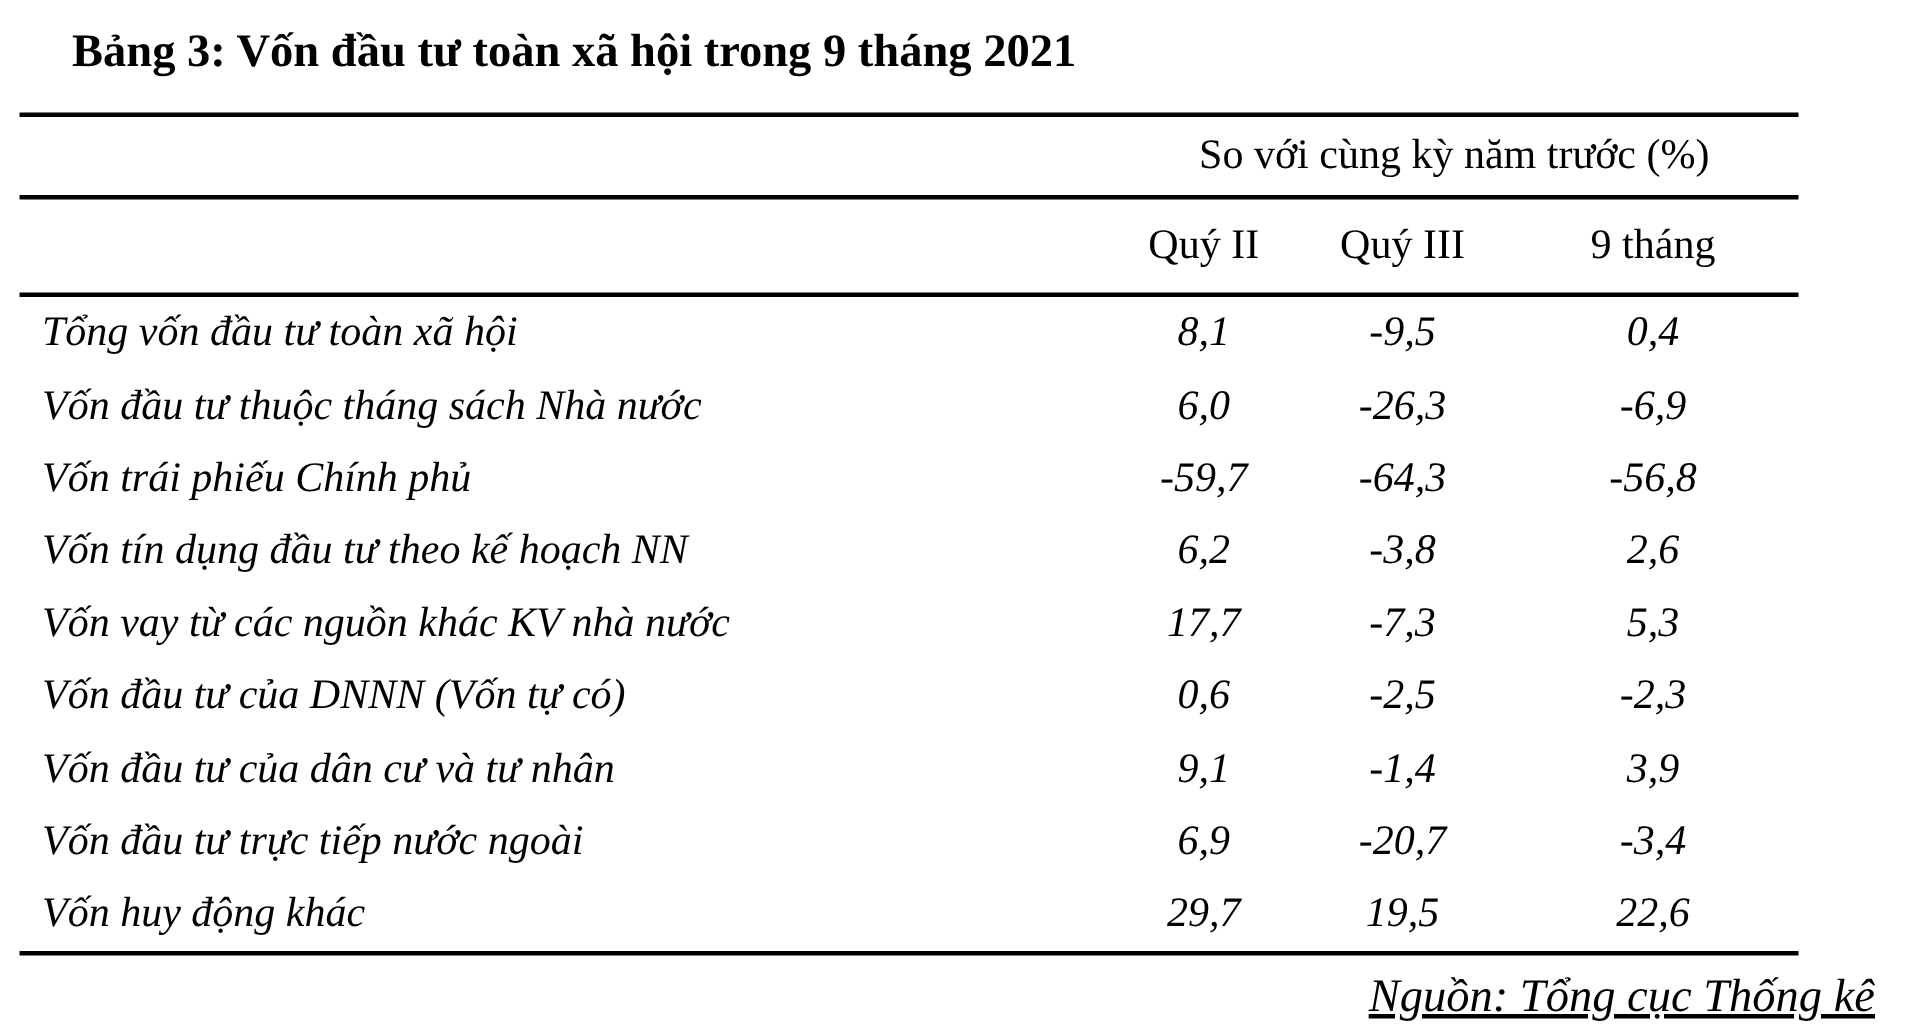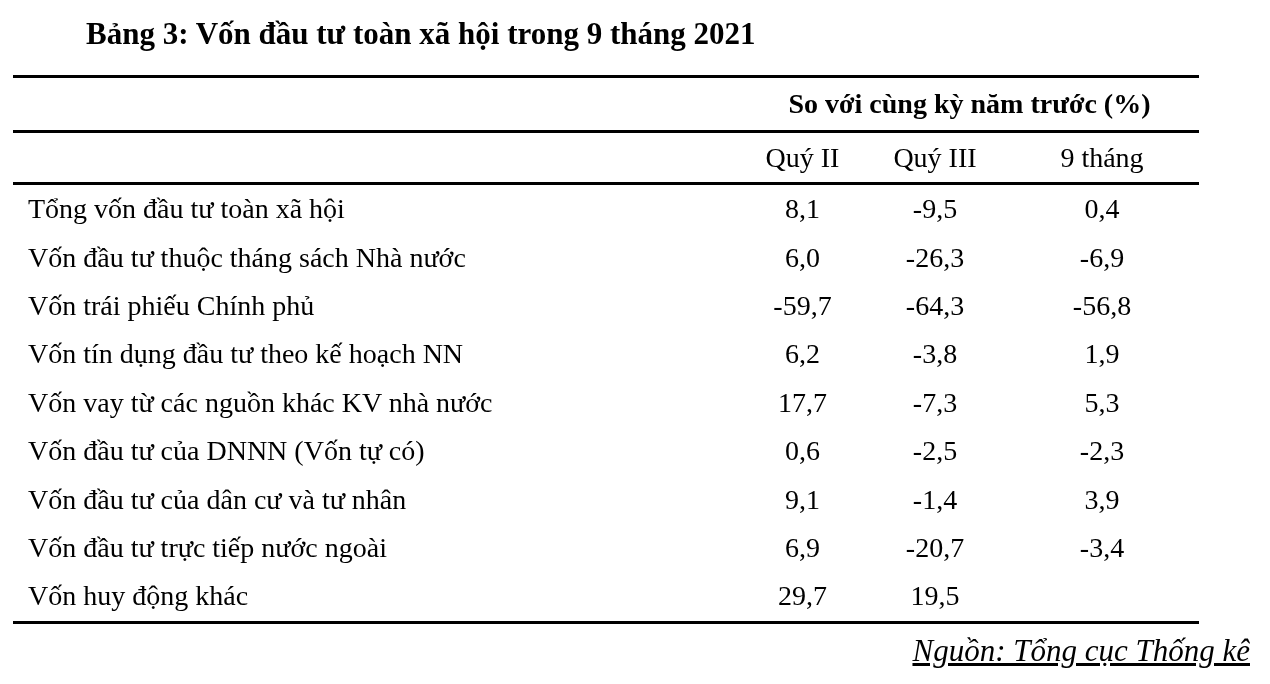--- a/index.html
+++ b/index.html
@@ -10,21 +10,21 @@
     font-family: "Liberation Serif", "DejaVu Serif", serif;
     color: #000000;
     overflow: hidden;
   }
   .page {
     position: relative;
     width: 1270px;
     height: 684px;
   }
   .doc-title {
-    margin: 12px 0 0 86px;
+    margin: 12px 0 0 48px;
     font-size: 31px;
     line-height: 44px;
     font-weight: bold;
     white-space: nowrap;
   }
   .stat-table {
     margin: 19px 0 0 13px;
     width: 1186px;
   }
   .rule {
@@ -36,29 +36,28 @@
     display: grid;
     grid-template-columns: 727px 125px 140px 194px;
     align-items: center;
   }
   .group-header-row { height: 52px; }
   .group-header-cell {
     grid-column: 2 / 5;
     text-align: center;
     font-size: 28px;
     white-space: nowrap;
-    font-weight: bold;
   }
-  .col-header-row { height: 49px; }
+  .col-header-row { height: 62px; }
   .col-header-cell {
     text-align: center;
     font-size: 28px;
     white-space: nowrap;
   }
-  .body-row { height: 48.4px; }
+  .body-row { height: 48.4px; font-style: italic; }
   .label-cell {
     padding-left: 15px;
     font-size: 28px;
     white-space: nowrap;
   }
   .num-cell {
     text-align: center;
     font-size: 28px;
     white-space: nowrap;
   }
@@ -116,21 +115,21 @@
       <div class="label-cell">Vốn trái phiếu Chính phủ</div>
       <div class="num-cell">-59,7</div>
       <div class="num-cell">-64,3</div>
       <div class="num-cell">-56,8</div>
     </div>
 
     <div class="grid-row body-row">
       <div class="label-cell">Vốn tín dụng đầu tư theo kế hoạch NN</div>
       <div class="num-cell">6,2</div>
       <div class="num-cell">-3,8</div>
-      <div class="num-cell">1,9</div>
+      <div class="num-cell">2,6</div>
     </div>
 
     <div class="grid-row body-row">
       <div class="label-cell">Vốn vay từ các nguồn khác KV nhà nước</div>
       <div class="num-cell">17,7</div>
       <div class="num-cell">-7,3</div>
       <div class="num-cell">5,3</div>
     </div>
 
     <div class="grid-row body-row">
@@ -151,20 +150,21 @@
       <div class="label-cell">Vốn đầu tư trực tiếp nước ngoài</div>
       <div class="num-cell">6,9</div>
       <div class="num-cell">-20,7</div>
       <div class="num-cell">-3,4</div>
     </div>
 
     <div class="grid-row body-row">
       <div class="label-cell">Vốn huy động khác</div>
       <div class="num-cell">29,7</div>
       <div class="num-cell">19,5</div>
+      <div class="num-cell">22,6</div>
     </div>
 
     <div class="rule"></div>
 
   </div>
 
   <div class="source-line">Nguồn: Tổng cục Thống kê</div>
 
 </div>
 

